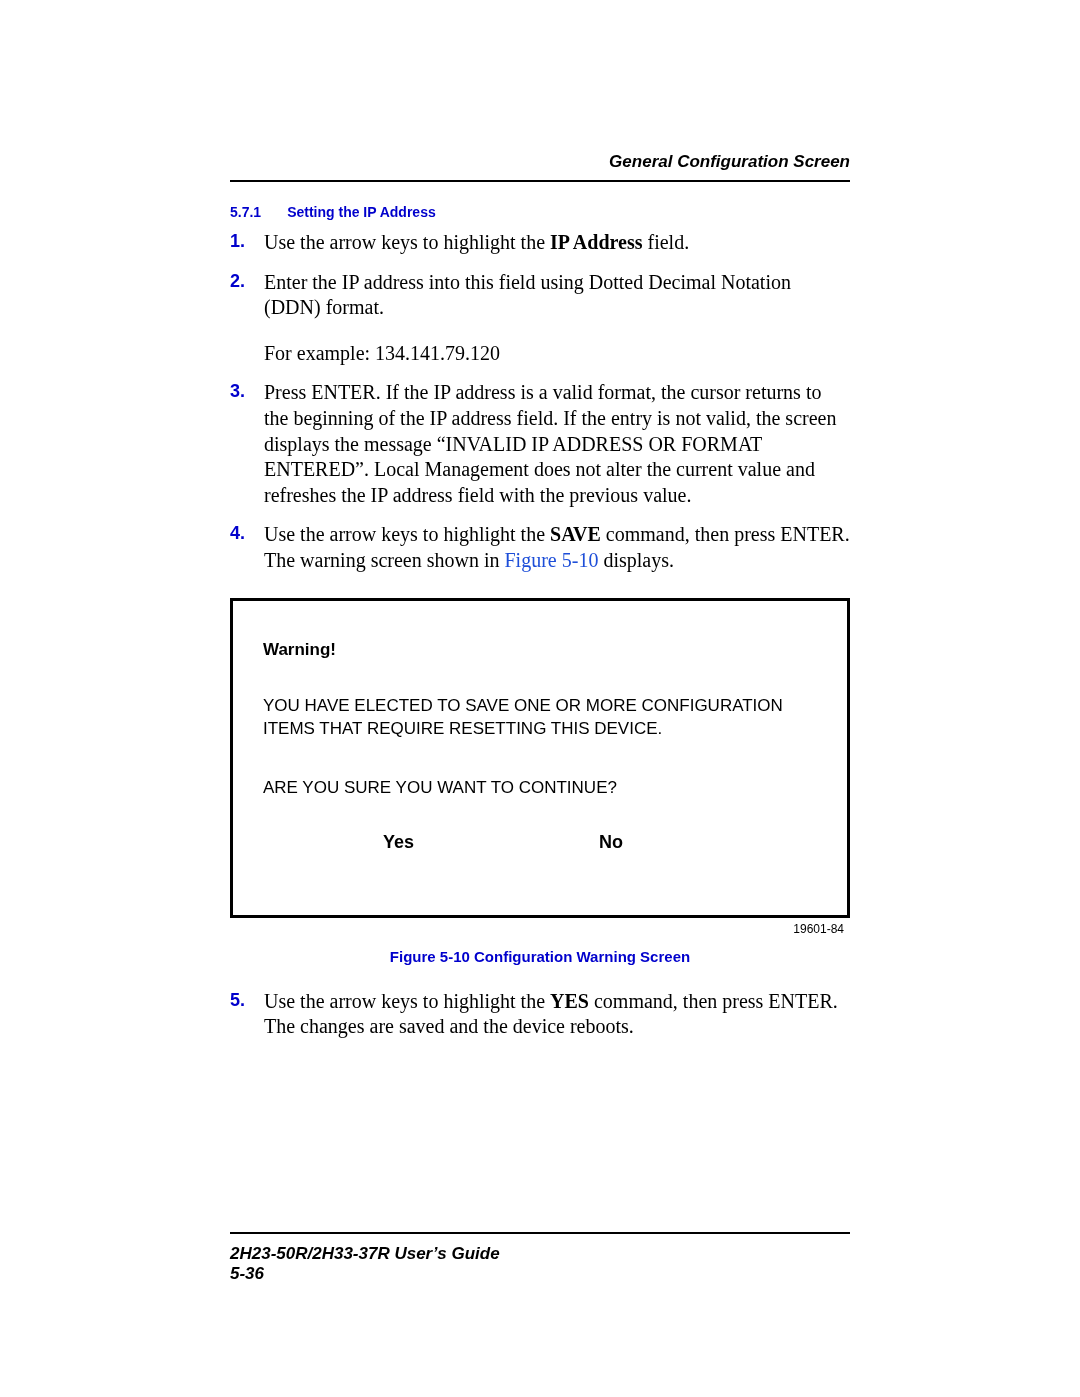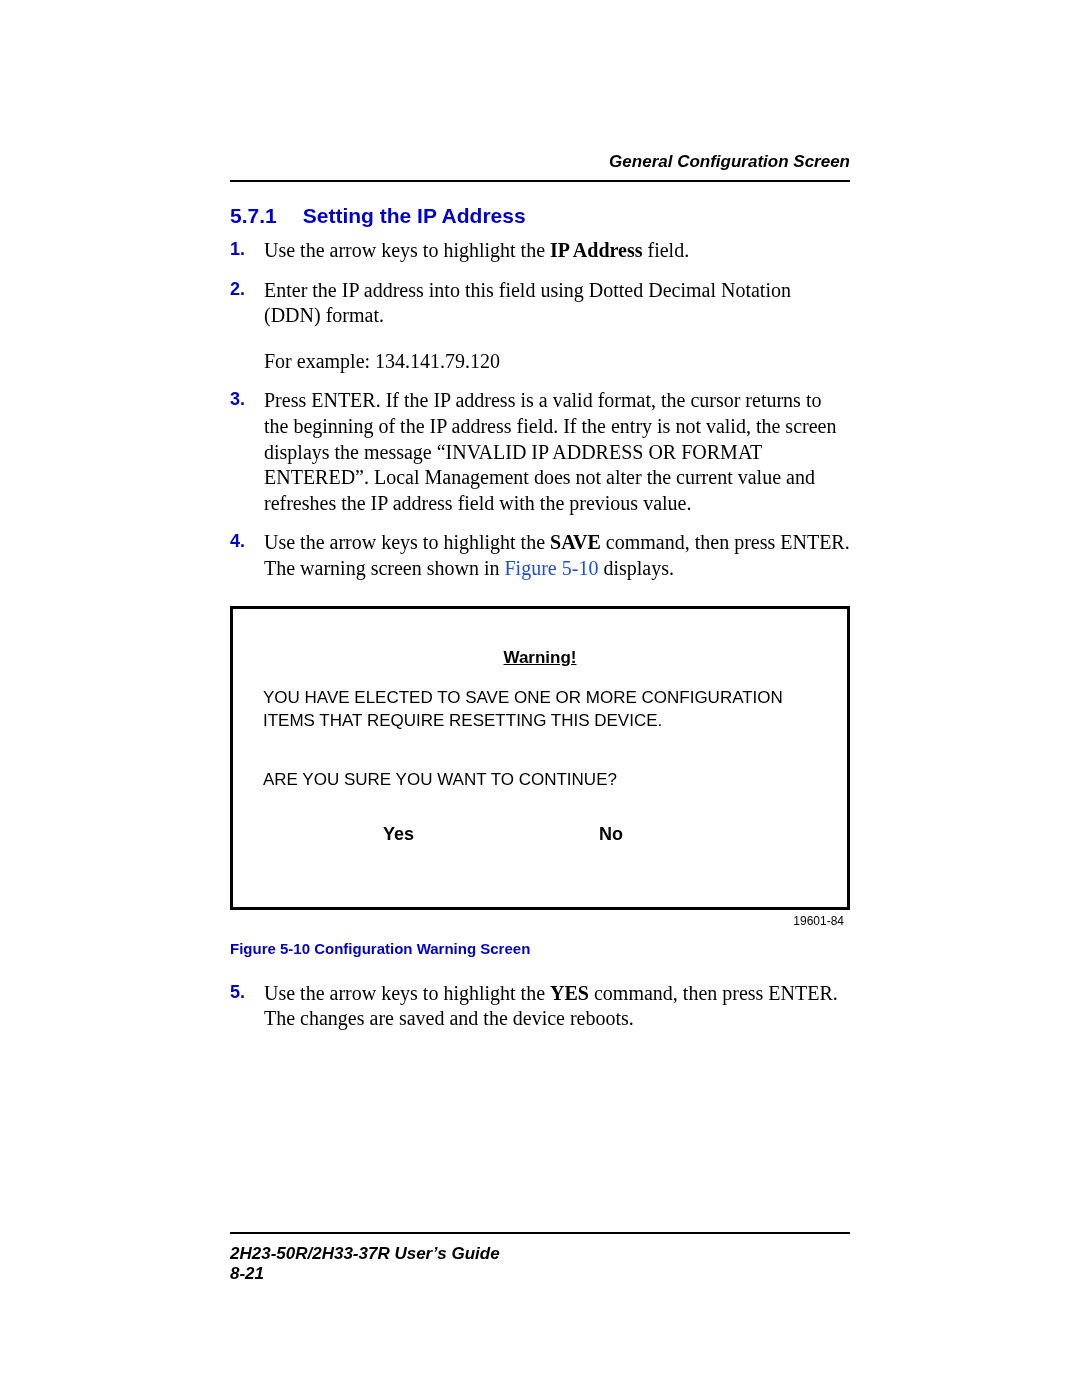--- a/index.html
+++ b/index.html
@@ -26,21 +26,21 @@
     margin-bottom: 8px;
   }
   .header-rule {
     border: none;
     border-top: 2px solid #000;
     margin-bottom: 22px;
   }
   .section-heading {
     font-family: Arial, Helvetica, sans-serif;
     font-weight: bold;
-    font-size: 21px;
+    font-size: 14px;
     color: #0000cc;
     margin-bottom: 10px;
   }
   .section-heading .num {
     margin-right: 26px;
   }
   .intro {
     font-size: 20px;
     margin-bottom: 14px;
   }
@@ -73,24 +73,23 @@
   .bold { font-weight: bold; }
   .figure-box {
     border: 3px solid #000;
     margin-top: 24px;
     padding: 38px 30px 60px 30px;
     font-family: Arial, Helvetica, sans-serif;
     font-size: 17px;
     line-height: 1.35;
   }
   .warn-title {
-    text-align: center;
+    text-align: left;
     font-weight: bold;
-    margin-bottom: 18px;
-    text-decoration: underline;
+    margin-bottom: 34px;
   }
   .warn-body {
     margin-bottom: 36px;
   }
   .warn-question {
     margin-bottom: 30px;
   }
   .warn-buttons {
     display: flex;
     font-weight: bold;
@@ -99,21 +98,21 @@
   .warn-buttons .yes { margin-left: 120px; }
   .warn-buttons .no { margin-left: 185px; }
   .fig-code {
     text-align: right;
     font-family: Arial, Helvetica, sans-serif;
     font-size: 12px;
     margin-top: 4px;
     padding-right: 6px;
   }
   .fig-caption {
-    text-align: left;
+    text-align: center;
     font-family: Arial, Helvetica, sans-serif;
     font-weight: bold;
     font-size: 15px;
     color: #0000cc;
     margin-top: 12px;
     margin-bottom: 24px;
   }
   .footer {
     position: absolute;
     left: 230px;
@@ -184,15 +183,15 @@
       <span class="marker">5.</span>
       <span>Use the arrow keys to highlight the </span><span class="bold">YES</span><span> command, then press ENTER. The changes are saved and the device reboots.</span>
     </li>
   </ol>
 </div>
 
 <div class="footer">
   <hr class="footer-rule">
   <div class="footer-row">
     <span>2H23-50R/2H33-37R User’s Guide</span>
-    <span>8-21</span>
+    <span>5-36</span>
   </div>
 </div>
 
 </body></html>

